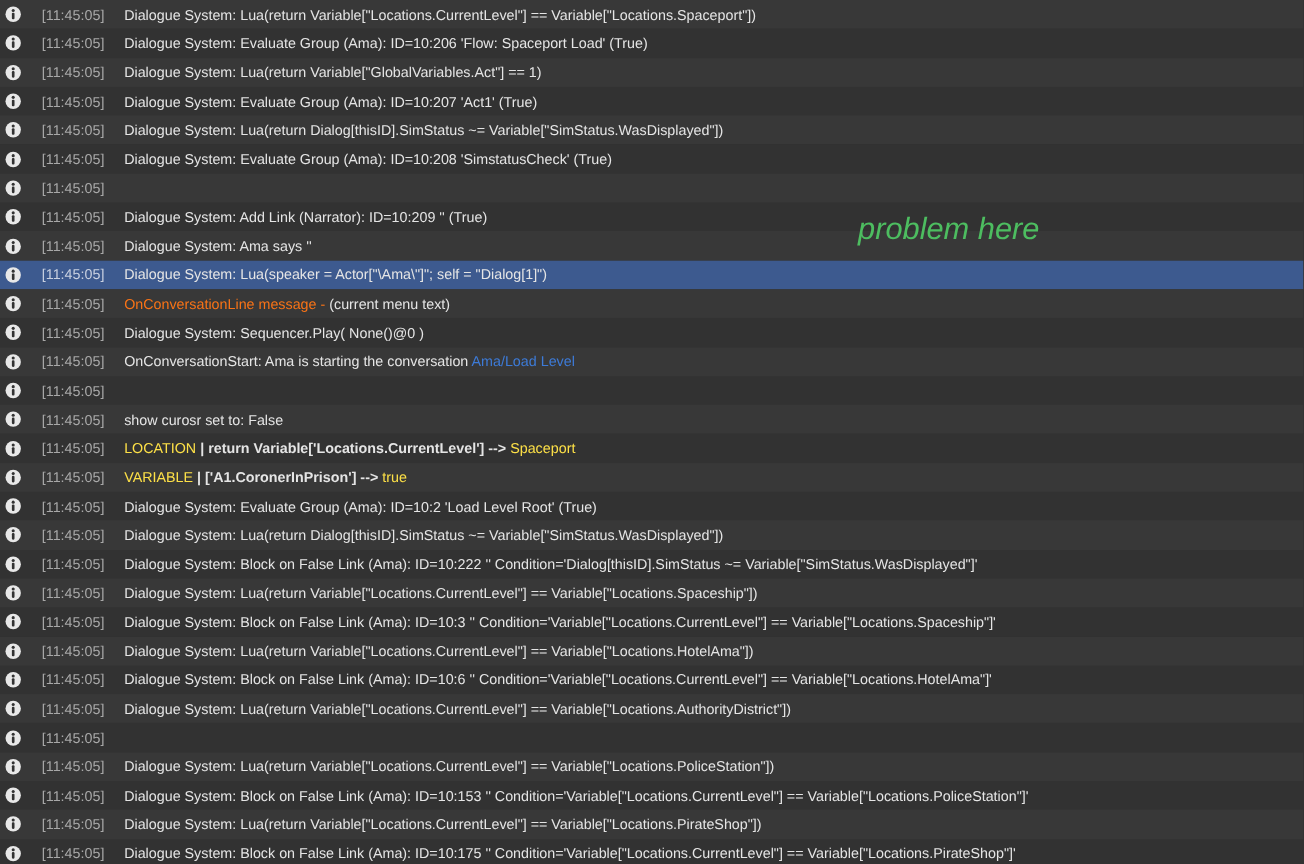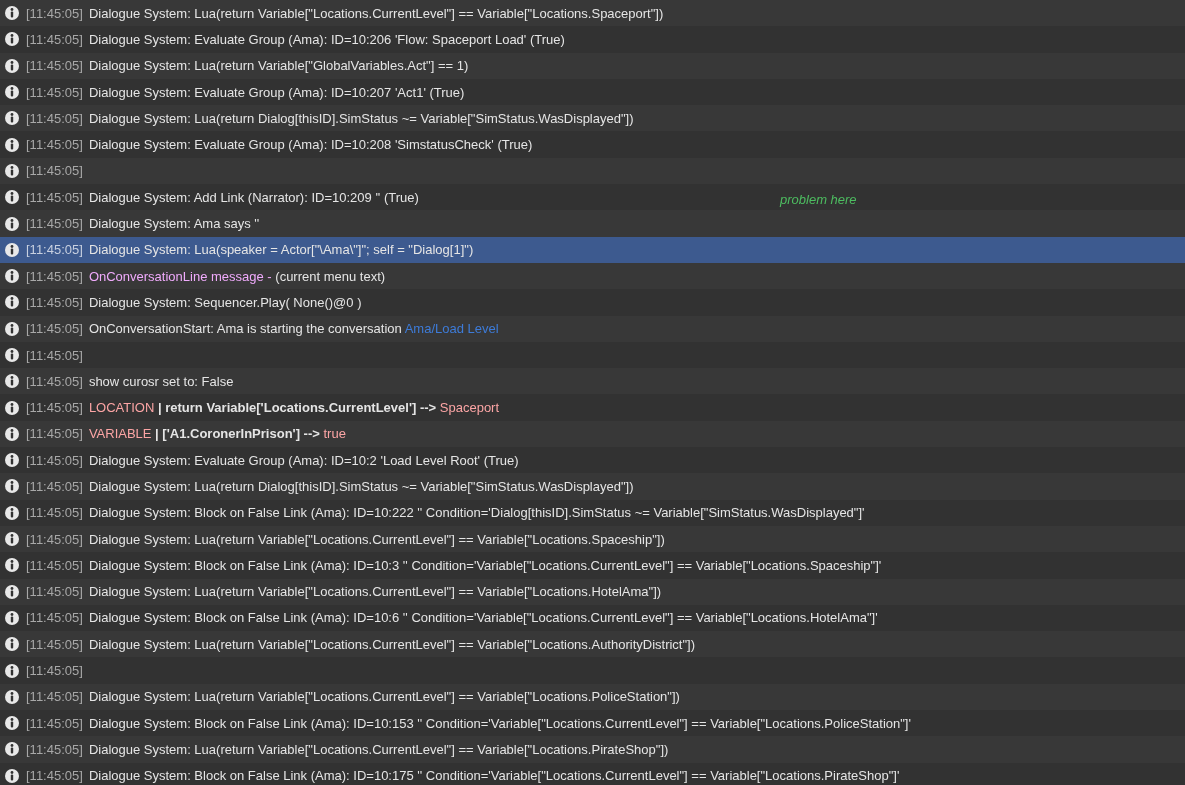--- a/index.html
+++ b/index.html
@@ -11,46 +11,46 @@
   width: 1185px;
   height: 785px;
   overflow: hidden;
   position: relative;
 }
 .log-row {
   display: flex;
   align-items: center;
   height: 26.3px;
   padding-left: 4px;
-  gap: 6px;
+  gap: 18px;
   white-space: nowrap;
 }
 .log-row.alt { background: #383838; }
 .log-row.selected { background: #3d5a8f; color: #c8d0e0; }
 .log-row.selected .ts { color: #c8d0e0; }
 .icon {
   width: 16px;
   height: 16px;
   flex-shrink: 0;
   display: flex;
   align-items: center;
   justify-content: center;
 }
 .icon svg { width: 16px; height: 16px; }
 .ts { color: #a8a8a8; }
 .msg { color: #e5e5e5; }
-.purple { color: #f0abfc; }
-.green { color: #fca5a5; }
+.purple { color: #f97316; }
+.green { color: #fde047; }
 .blue { color: #3d7bd8; }
 .bold-white { color: #e5e5e5; font-weight: 600; }
 .annotation {
   position: absolute;
   color: #4dbd60;
   font-style: italic;
-  font-size: 13px;
+  font-size: 28px;
   pointer-events: none;
 }
 </style>
 </head>
 <body>
 
 <div id="log-container">
     <div class="log-row alt">
       <span class="icon">
         <svg viewBox="0 0 16 16">

